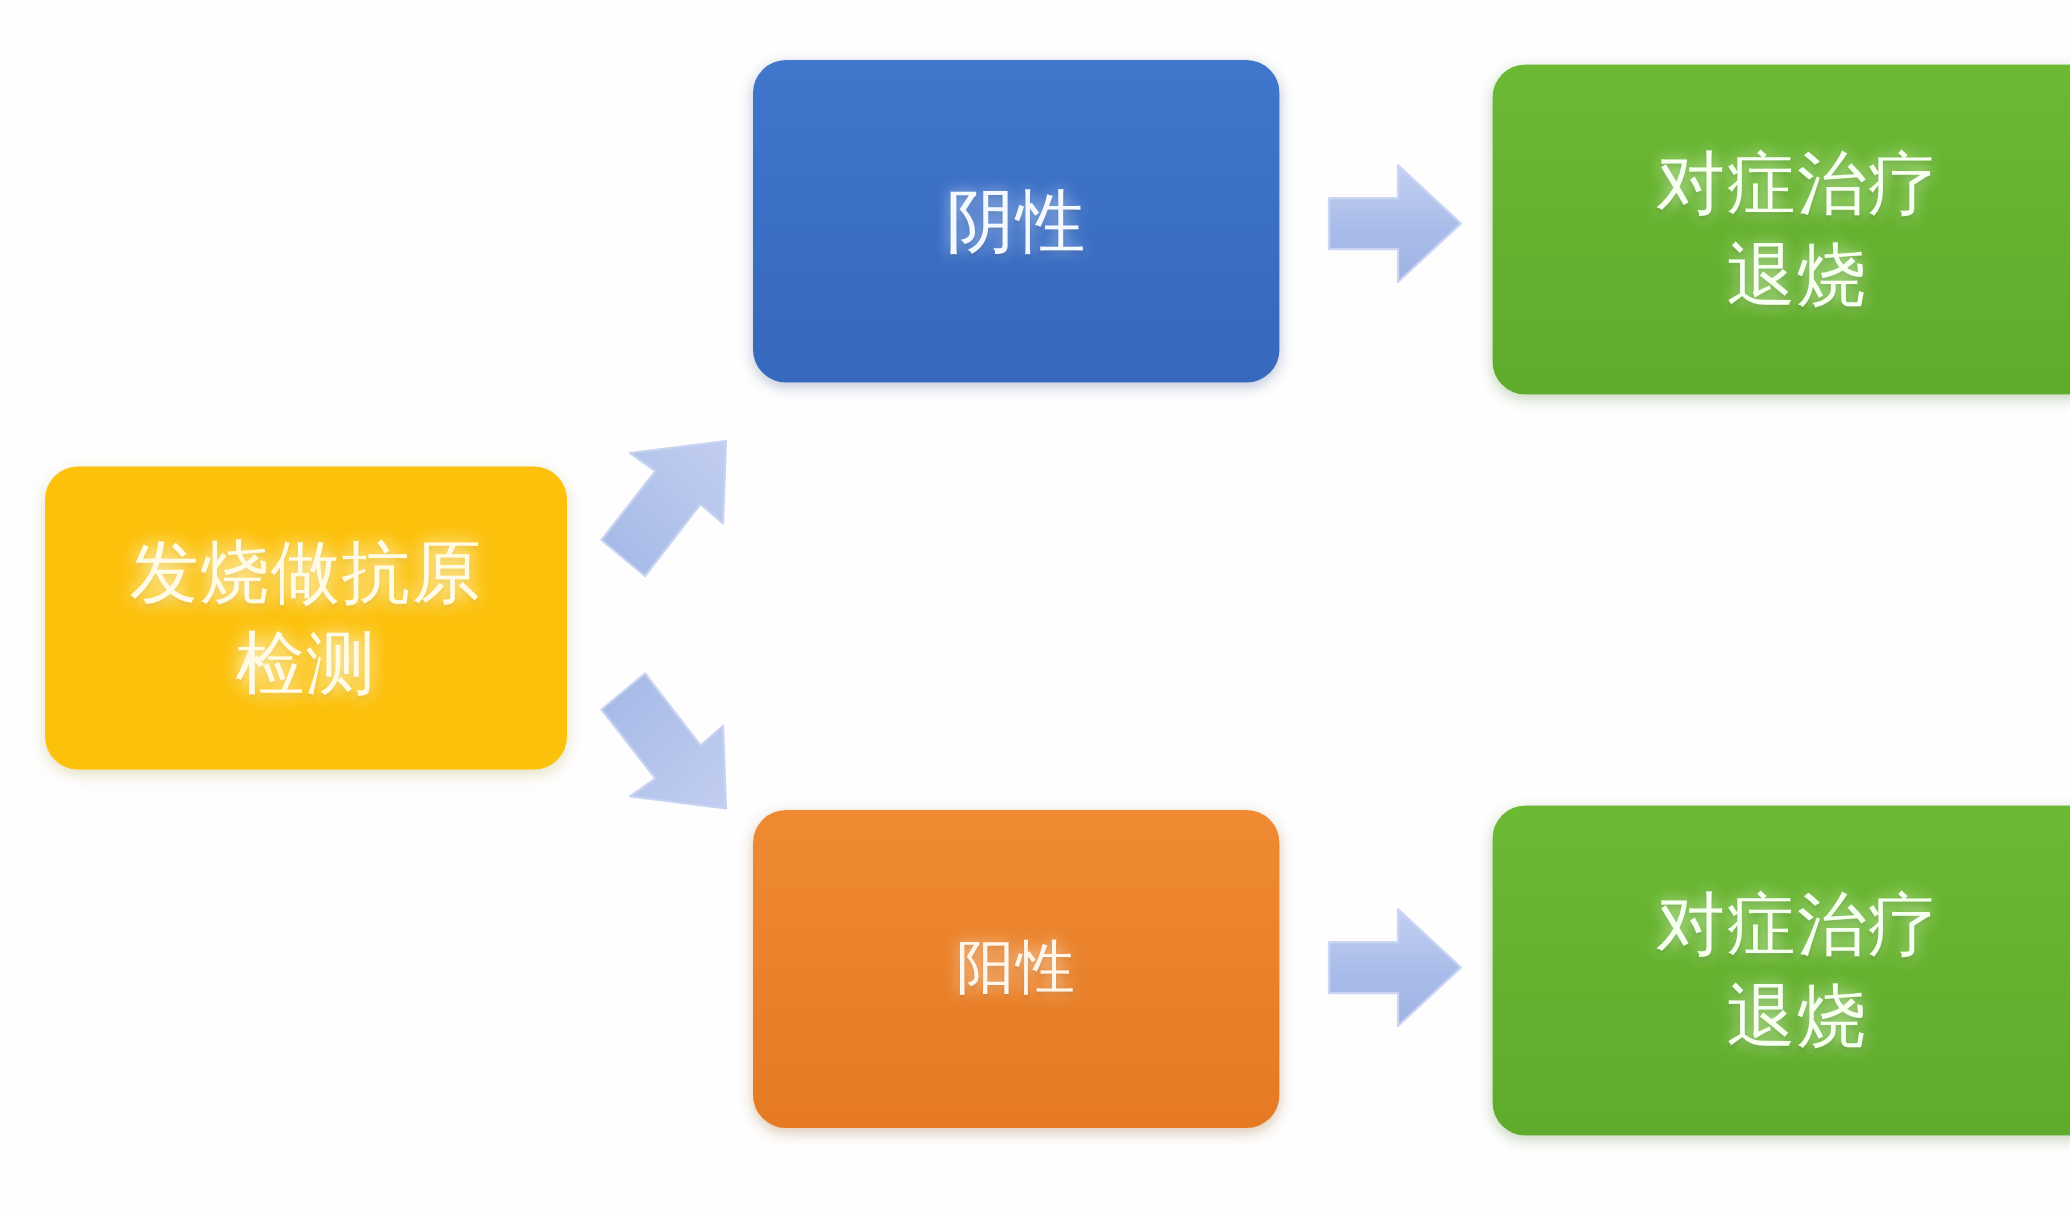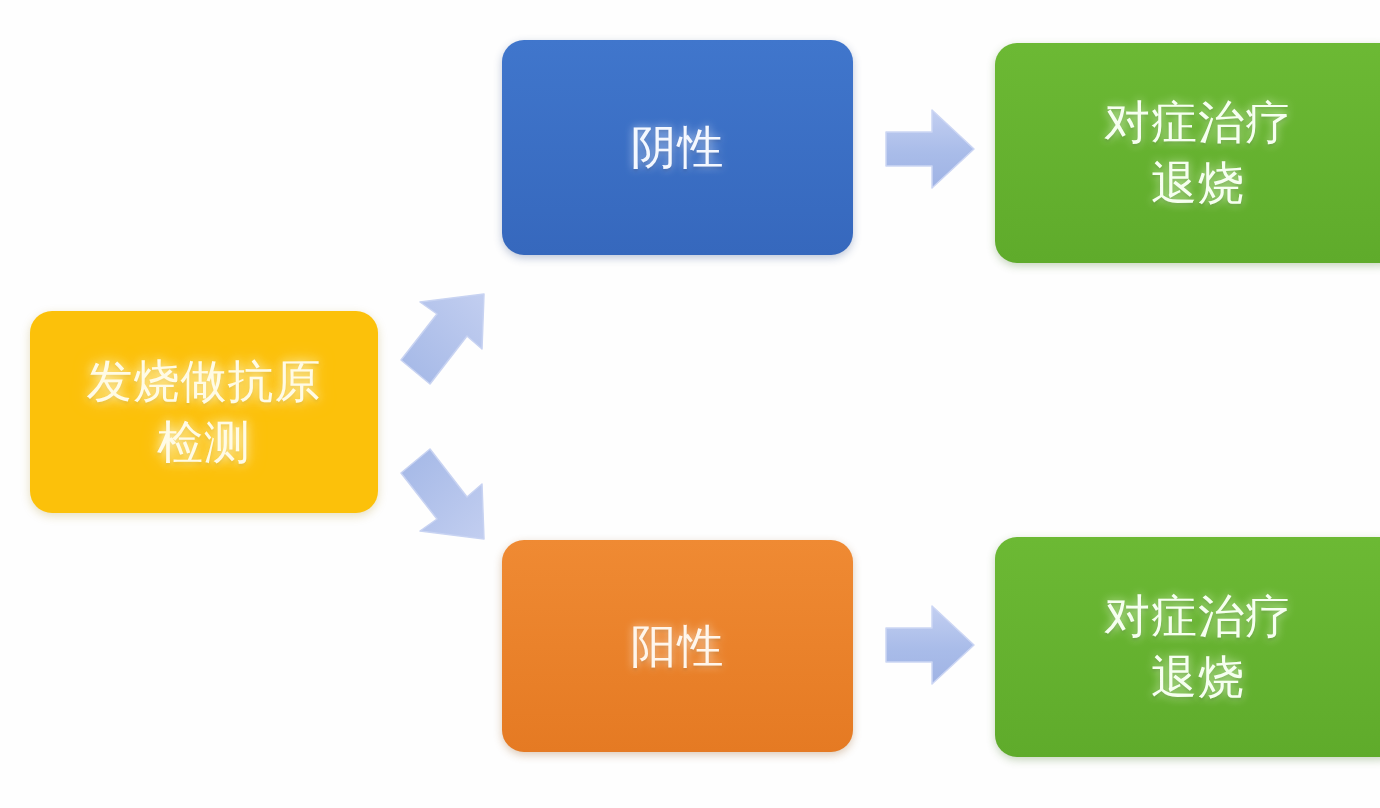--- a/index.html
+++ b/index.html
@@ -63,21 +63,21 @@
   }
 
   
   .node-positive {
     left: 502px;
     top: 540px;
     width: 351px;
     height: 212px;
     background: #eb822c;
     background-image: linear-gradient(180deg, #ef8a33 0%, #e57a23 100%);
-    font-size: 46px;
+    font-size: 39px;
     color: #fff6ec;
     text-shadow: 0 0 9px rgba(255,240,225,0.8), 0 2px 3px rgba(150,80,10,0.35);
     box-shadow: 0 3px 9px rgba(150,90,30,0.32);
   }
 
   
   .node-treat {
     left: 995px;
     width: 406px;
     height: 220px;

